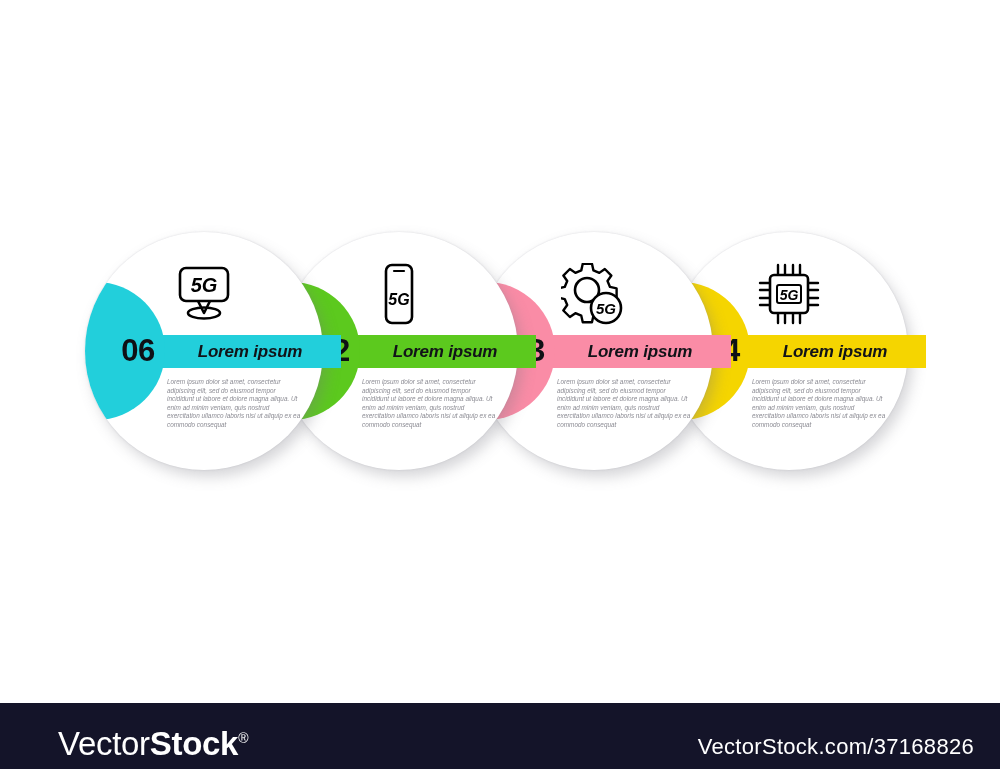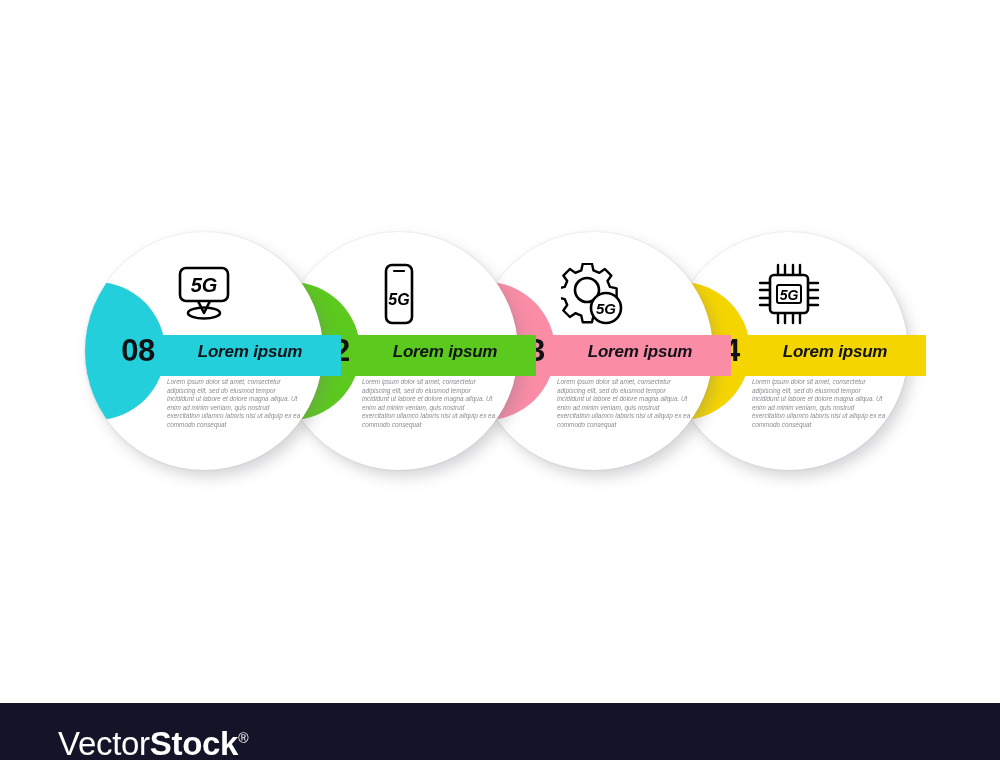--- a/index.html
+++ b/index.html
@@ -39,21 +39,21 @@
   .num{
     position:absolute;left:22px;top:97px;width:62px;
     text-align:center;
     font-size:31px;font-weight:bold;color:#0f1115;
     letter-spacing:-.5px;line-height:44px;
     font-family:"Liberation Sans", sans-serif;
   }
 
   
   .band{
-    position:absolute;left:74px;top:103px;width:182px;height:41px;
+    position:absolute;left:74px;top:103px;width:182px;height:33px;
   }
   .band-title{
     position:absolute;left:0;top:0;width:182px;height:33px;
     line-height:33px;text-align:center;
     font-size:17px;font-style:italic;font-weight:bold;
     color:#111318;letter-spacing:-.2px;
     font-family:"Liberation Sans", sans-serif;
     white-space:nowrap;
   }
 
@@ -68,21 +68,21 @@
   .body-copy{
     position:absolute;left:82px;top:146px;width:135px;
     font-size:6.4px;line-height:8.6px;
     font-style:italic;color:#8b8b93;
     font-family:"Liberation Sans", sans-serif;
     text-align:left;
   }
 
   
   #watermark{
-    position:absolute;left:0;top:703px;width:1000px;height:57px;
+    position:absolute;left:0;top:703px;width:1000px;height:66px;
     background:#141429;
   }
   .wm-logo{
     position:absolute;left:58px;top:22px;
     font-size:33px;color:#ffffff;letter-spacing:-.3px;
     font-family:"Liberation Sans", sans-serif;
     white-space:nowrap;
   }
   .wm-logo .thin{font-weight:300;}
   .wm-logo .bold{font-weight:bold;}
@@ -105,21 +105,21 @@
       <div class="crescent" style="background: rgb(34, 207, 219);"></div>
     </div>
     <div class="icon" style="z-index: 4;">
       <svg width="64" height="58" viewBox="0 0 64 58">
         <rect x="8" y="3" width="48" height="33" rx="6" ry="6" fill="none" stroke="#000" stroke-width="2.6"></rect>
         <path d="M26 36 L32 48 L38 36" fill="none" stroke="#000" stroke-width="2.6" stroke-linejoin="round"></path>
         <ellipse cx="32" cy="48" rx="16" ry="5.5" fill="none" stroke="#000" stroke-width="2.6"></ellipse>
         <text x="32" y="27" text-anchor="middle" font-family="Liberation Sans, sans-serif" font-size="20" font-weight="bold" font-style="italic" fill="#000">5G</text>
       </svg>
     </div>
-    <div class="num" style="z-index: 4;">08</div>
+    <div class="num" style="z-index: 4;">06</div>
     <div class="band" style="background: rgb(34, 207, 219); z-index: 2;">
       <div class="band-title">Lorem ipsum</div>
     </div>
     <div class="body-copy" style="z-index: 4;">Lorem ipsum dolor sit amet, consectetur adipiscing elit, sed do eiusmod tempor incididunt ut labore et dolore magna aliqua. Ut enim ad minim veniam, quis nostrud exercitation ullamco laboris nisi ut aliquip ex ea commodo consequat</div>
   </div>
 
   <div class="step" id="step-1" style="left: 280px; z-index: 9;">
     <div class="disc" style="z-index: 1;"></div>
     <div class="crescent-clip" style="z-index: 3;">
       <div class="crescent" style="background: rgb(92, 201, 30);"></div>
@@ -192,13 +192,14 @@
     <div class="band" style="background: rgb(245, 213, 0); z-index: 2;">
       <div class="band-title">Lorem ipsum</div>
     </div>
     <div class="body-copy" style="z-index: 4;">Lorem ipsum dolor sit amet, consectetur adipiscing elit, sed do eiusmod tempor incididunt ut labore et dolore magna aliqua. Ut enim ad minim veniam, quis nostrud exercitation ullamco laboris nisi ut aliquip ex ea commodo consequat</div>
   </div>
 
 </div>
 
 <div id="watermark">
   <div class="wm-logo"><span class="thin">Vector</span><span class="bold">Stock</span><span class="reg">®</span></div>
+  <div class="wm-url">VectorStock.com/37168826</div>
 </div>
 
 </body></html>

